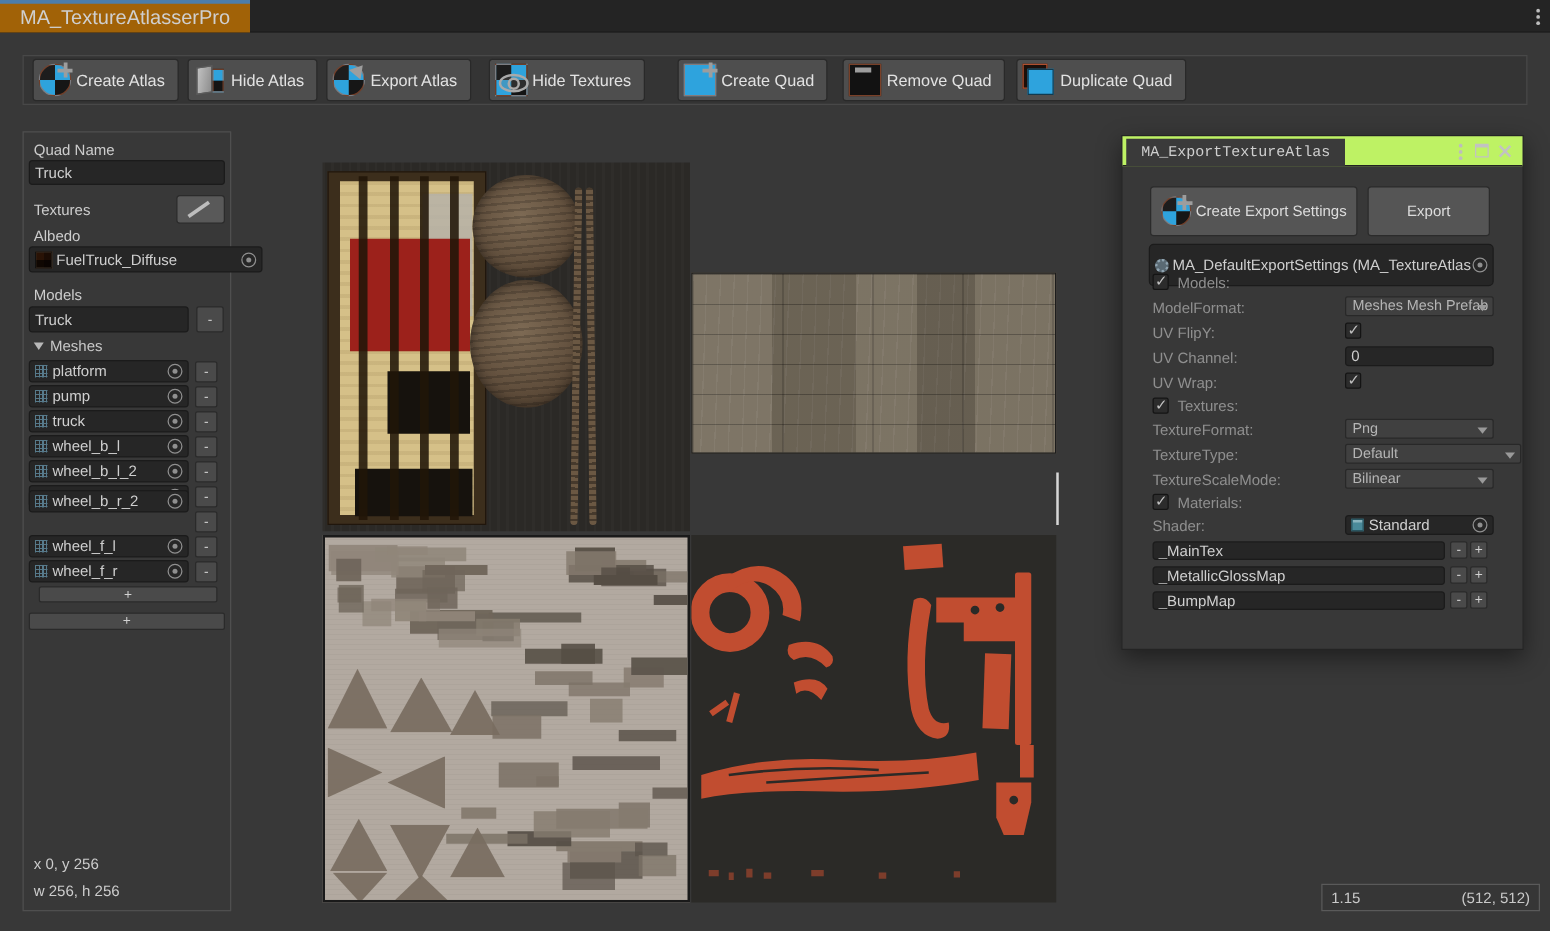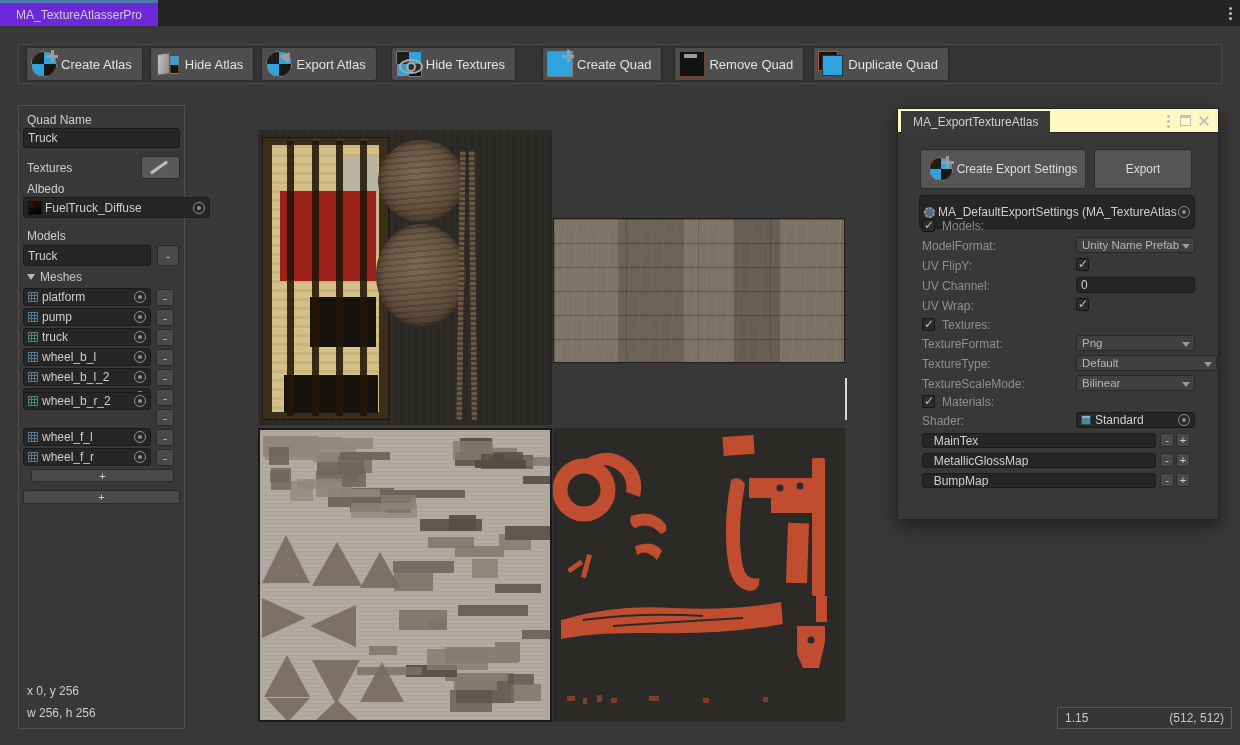--- a/index.html
+++ b/index.html
@@ -5,22 +5,22 @@
   * { margin:0; padding:0; box-sizing:border-box; }
   html,body { background:#2a2a2a; }
   #app {
     position:relative; width:1240px; height:745px; overflow:hidden;
     background:#383838;
     font-family:"Liberation Sans","DejaVu Sans",sans-serif;
     color:#c8c8c8; font-size:12px;
   }
   
   .titlebar { position:absolute; left:0; top:0; width:1240px; height:26px; background:#242424; border-bottom:1px solid #1d1d1d; }
-  .wtab { position:absolute; left:0; top:0; height:26px; padding:0 16px; background:#6d28d9;
-          border-top:3px solid #4c7da9; display:flex; align-items:center; color:#cfcfcf; font-size:12px; }
+  .wtab { position:absolute; left:0; top:0; height:26px; padding:0 16px; background:#a16207;
+          border-top:3px solid #4c7da9; display:flex; align-items:center; color:#cfcfcf; font-size:16px; }
   .kebab { position:absolute; right:8px; top:7px; width:3px; height:3px; border-radius:50%;
            background:#bdbdbd; box-shadow:0 5px 0 #bdbdbd, 0 10px 0 #bdbdbd; cursor:pointer; }
   
   .toolbar { position:absolute; left:18px; top:44px; width:1204px; height:40px;
              background:#343434; border:1px solid #484848; display:flex; align-items:center; }
   .tbtn { height:34px; background:#4e4e4e; border:1px solid #292929; border-radius:3px;
           display:flex; align-items:center; padding:0 10px 0 4px; color:#e2e2e2; font-size:13px; cursor:pointer; }
   .ticon { width:26px; height:26px; margin-right:4px; position:relative; flex:none; }
   .circ-atlas { border-radius:50%; border:1px solid rgba(190,95,55,.55);
     background:conic-gradient(#2ea3dd 0 90deg,#161616 90deg 180deg,#2ea3dd 180deg 270deg,#1d1d1d 270deg 360deg); }
@@ -101,21 +101,21 @@
       repeating-linear-gradient(180deg,rgba(0,0,0,.28) 0 1px,transparent 1px 24px),
       repeating-linear-gradient(90deg,rgba(0,0,0,.16) 0 1px,transparent 1px 72px),
       repeating-linear-gradient(92deg,rgba(255,255,255,.05) 0 1px,transparent 1px 11px); }
   #quad3 { left:258px; top:428px; width:294px; height:294px; background:#b2a9a0; border:2px solid #1a1a1a;
     background-image:repeating-linear-gradient(0deg,rgba(0,0,0,.03) 0 1px,transparent 1px 4px); }
   #quad4 { left:553px; top:428px; width:292px; height:294px; background:#2b2a27; }
   .marker { position:absolute; left:845px; top:378px; width:2px; height:42px; background:#d6d6d6; }
   
   .ewin { position:absolute; left:897px; top:108px; width:322px; height:412px; background:#383838;
           border:1px solid #242424; box-shadow:0 6px 18px rgba(0,0,0,.45); }
-  .etabbar { position:absolute; left:0; top:0; right:0; height:24px; background:#fef9c3; border-bottom:1px solid #222; }
+  .etabbar { position:absolute; left:0; top:0; right:0; height:24px; background:#bef264; border-bottom:1px solid #222;font-family:Liberation Mono, monospace; }
   .etab { position:absolute; left:3px; top:2px; height:22px; padding:0 12px; background:#3a3a3a;
           display:flex; align-items:center; color:#cfcfcf; font-size:12px; }
   .maxi { position:absolute; width:11px; height:11px; border:1px solid #c2c2c2; border-top-width:3px; cursor:pointer; }
   .closex { position:absolute; width:12px; height:12px; cursor:pointer; }
   .closex::before,.closex::after { content:""; position:absolute; left:5px; top:0; width:2px; height:12px; background:#c2c2c2; }
   .closex::before { transform:rotate(45deg); } .closex::after { transform:rotate(-45deg); }
   .shader-ico { width:10px; height:10px; flex:none; margin-right:4px; background:#4a8a9a; border:1px solid #2a5560;
                 box-shadow:inset 0 2px 0 rgba(255,255,255,.35); }
   .gear-ico { width:11px; height:11px; flex:none; margin-right:3px; border-radius:50%;
               border:2px dotted #8fa3b0; background:#5a6a74; }
@@ -414,21 +414,21 @@
       <span class="gear-ico"></span>
       <span style="overflow:hidden;white-space:nowrap">MA_DefaultExportSettings (MA_TextureAtlas</span>
       <span class="picker"></span>
     </div>
 
     <span class="chk on" style="left:24px;top:110px"></span>
     <div class="lbl dim" style="left:44px;top:110px">Models:</div>
 
     <div class="lbl dim" style="left:24px;top:130px">ModelFormat:</div>
     <div class="dd" style="left:178px;top:128px;width:119px">
-      <span>Unity Name Prefab</span>
+      <span>Meshes Mesh Prefab</span>
     </div>
 
     <div class="lbl dim" style="left:24px;top:150px">UV FlipY:</div>
     <span class="chk on" style="left:178px;top:149px"></span>
 
     <div class="lbl dim" style="left:24px;top:170px">UV Channel:</div>
     <div class="dfield" style="left:178px;top:168px;width:119px;height:16px">
       <span>0</span>
     </div>
 

